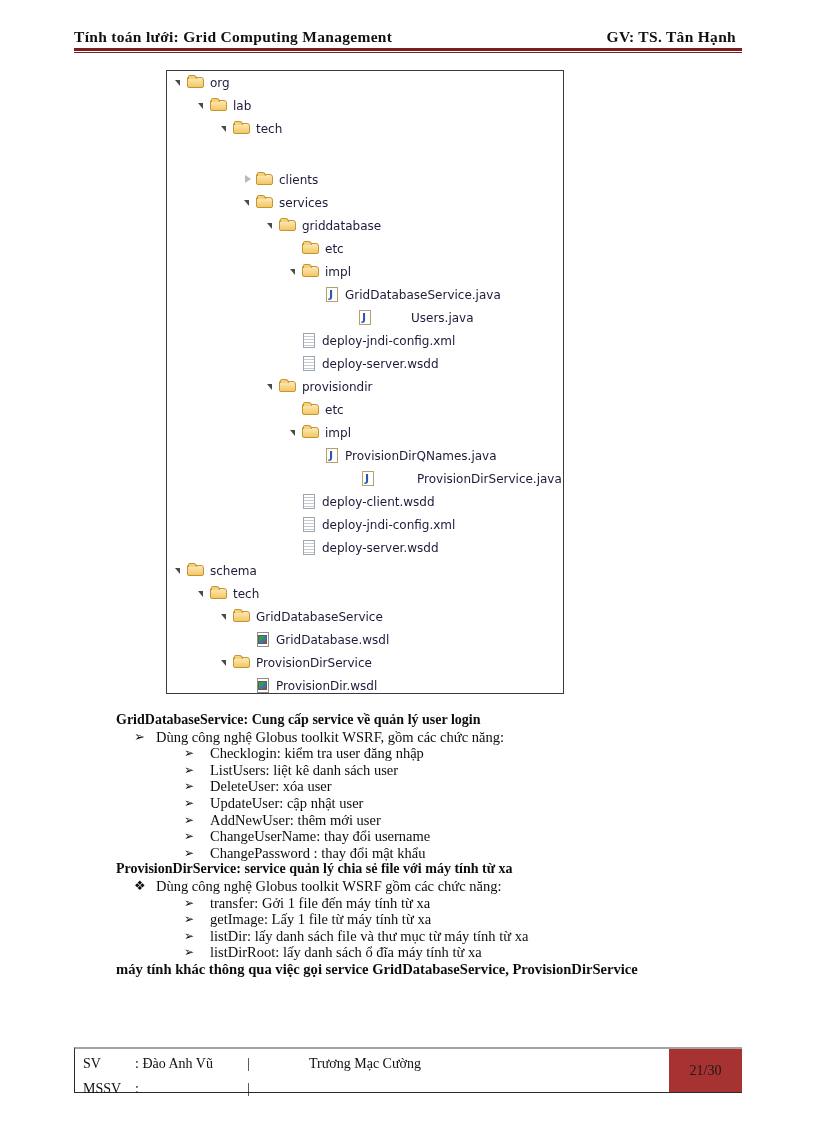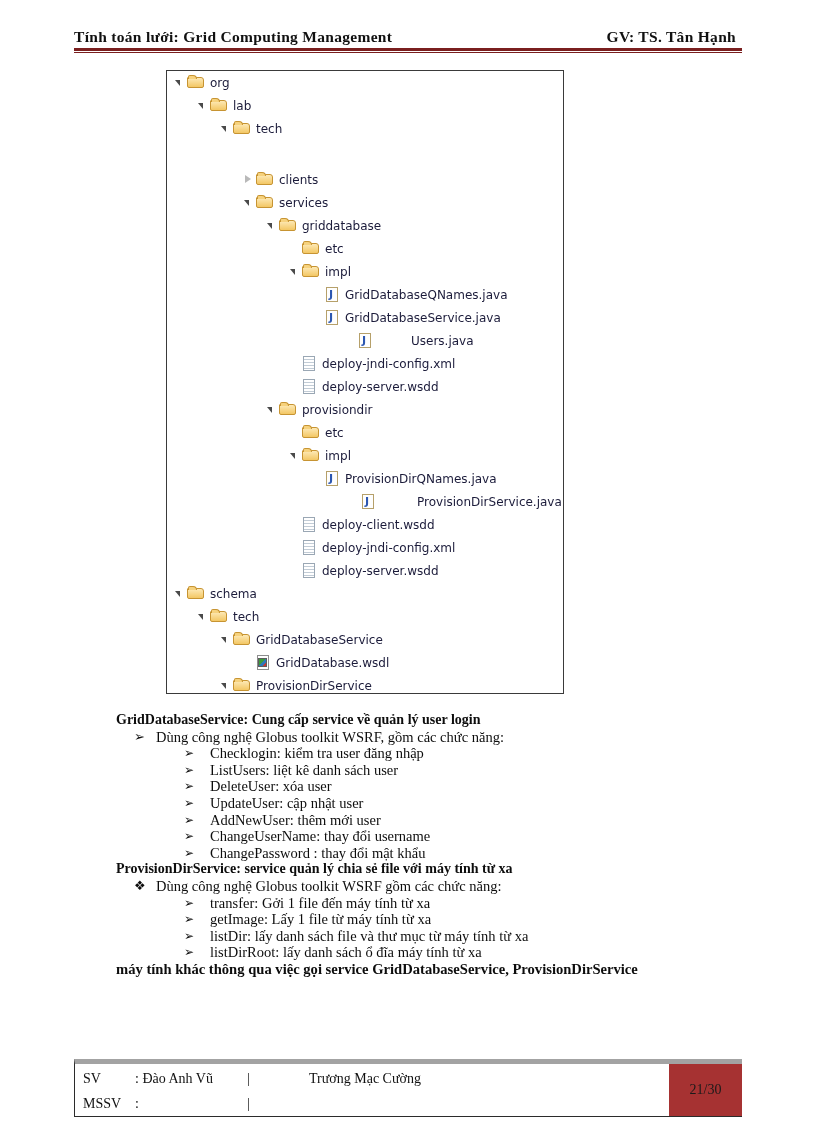--- a/index.html
+++ b/index.html
@@ -215,27 +215,26 @@
     text-align: justify;
   }
   .final-para .ln2 { display: block; }
 
   
   #footer {
     position: absolute;
     left: 74px;
     top: 1047px;
     width: 668px;
-    height: 58px;
-    box-sizing: border-box;
-    border-top: 5px solid #a3a3a3;
+    height: 46px;
+    box-sizing: border-box;
+    border-top: 2px solid #a3a3a3;
     border-left: 1px solid #2b2b2b;
     border-bottom: 1px solid #2b2b2b;
     display: flex;
-    margin-top: 12px;
   }
   #footer-content {
     flex: 1 1 auto;
     position: relative;
     font-family: "Liberation Serif", serif;
     font-size: 14px;
   }
   .foot-row {
     position: absolute;
     left: 8px;
@@ -306,25 +305,20 @@
       <span class="tree-label">etc</span>
     </div>
     <div class="tree-row" style="padding-left: 121px;">
       <span class="twisty open"></span>
       <span class="ico folder"></span>
       <span class="tree-label">impl</span>
     </div>
     <div class="tree-row" style="padding-left: 144px;">
       <span class="twisty none"></span>
       <span class="ico java"></span>
-      <span class="tree-label">GridDatabaseQNames.java</span>
-    </div>
-    <div class="tree-row" style="padding-left: 144px;">
-      <span class="twisty none"></span>
-      <span class="ico java"></span>
       <span class="tree-label">GridDatabaseService.java</span>
     </div>
     <div class="tree-row" style="padding-left: 144px; gap: 33px;">
       <span class="twisty none"></span>
       <span class="ico java"></span>
       <span class="tree-label">Users.java</span>
     </div>
     <div class="tree-row" style="padding-left: 121px;">
       <span class="twisty none"></span>
       <span class="ico xmlfile"></span>

